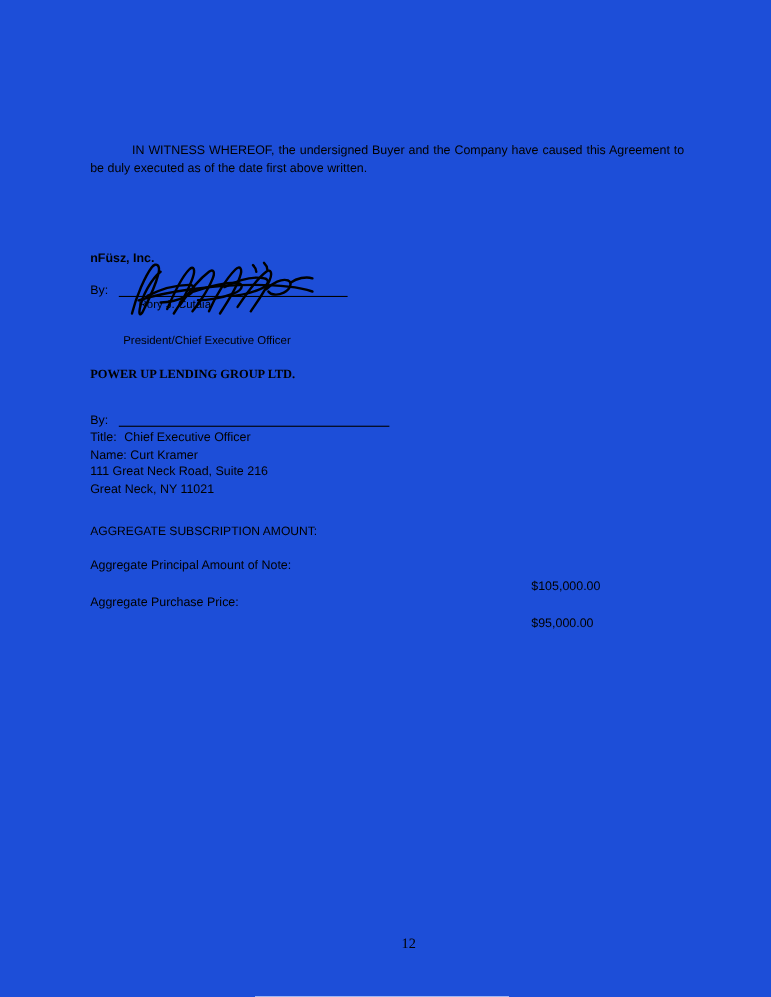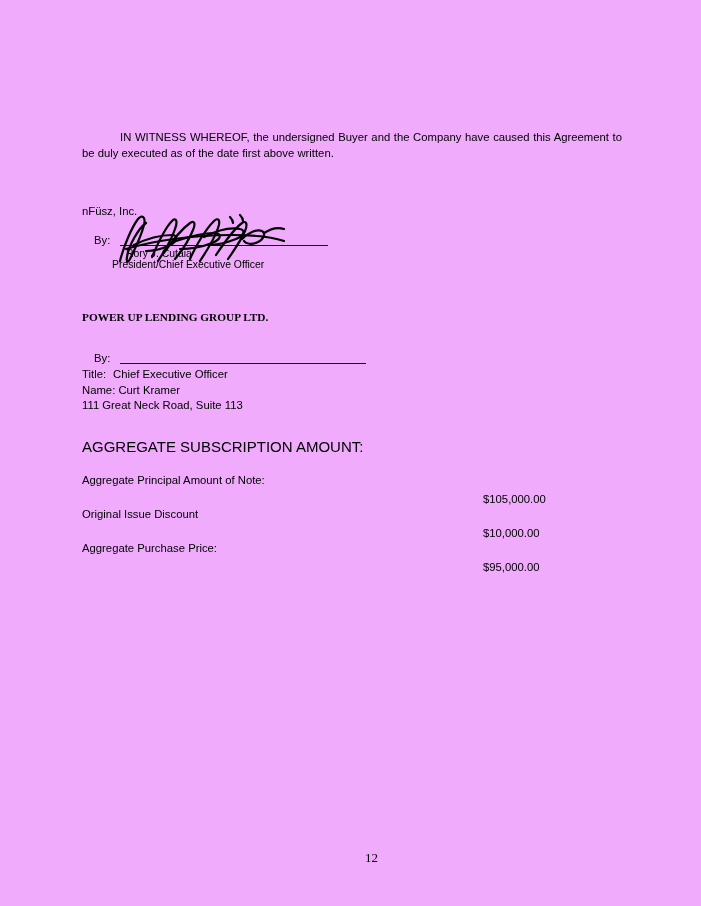--- a/index.html
+++ b/index.html
@@ -12,21 +12,21 @@
     height: 906px;
     position: relative;
     font-family: "Liberation Sans", sans-serif;
     color: #000000;
   }
   .page {
     position: absolute;
     left: 0; top: 0;
     width: 701px;
     height: 906px;
-    background: #f0abfc;
+    background: #1d4ed8;
     overflow: hidden;
   }
   .content {
     position: absolute;
     left: 82px;
     top: 130px;
     width: 540px;
   }
 
   .para {
@@ -35,37 +35,36 @@
     text-align: justify;
     margin: 0;
   }
   .para .indent {
     display: inline-block;
     width: 38px;
   }
 
   .company-name {
     font-size: 11.3px;
-    font-weight: normal;
-    margin-top: 44px;
+    font-weight: bold;
+    margin-top: 68px;
   }
 
   .sig-block {
     position: relative;
     margin-top: 16px;
     height: 52px;
   }
   .by-row {
     font-size: 11.3px;
     display: flex;
     align-items: flex-end;
   }
   .by-label {
     width: 26px;
-    margin-left: 12px;
   }
   .sig-line {
     display: inline-block;
     width: 208px;
     border-bottom: 1px solid #000;
     height: 12px;
   }
   .sig-line.long {
     width: 246px;
   }
@@ -80,21 +79,21 @@
   }
 
   .name-under {
     font-size: 10.4px;
     margin-left: 44px;
     margin-top: 2px;
   }
   .title-under {
     font-size: 10.4px;
     margin-left: 30px;
-    margin-top: 0;
+    margin-top: 22px;
   }
 
   .second-company {
     font-size: 11.3px;
     font-weight: bold;
     margin-top: 26px;
     font-family: Liberation Serif, serif;
   }
 
   .sig-block2 {
@@ -106,21 +105,21 @@
   }
   .info-lines {
     margin-top: 3px;
   }
   .title-line .tab {
     display: inline-block;
     width: 7px;
   }
 
   .aggregate-header {
-    font-size: 15px;
+    font-size: 11px;
     margin-top: 24px;
   }
 
   .amount-row {
     position: relative;
     font-size: 11.3px;
     margin-top: 19px;
     height: 15px;
     text-align: center;
   }
@@ -188,35 +187,32 @@
     <div class="second-company">POWER UP LENDING GROUP LTD.</div>
 
     <div class="sig-block2">
       <div class="by-row">
         <span class="by-label">By:</span>
         <span class="sig-line long"></span>
       </div>
       <div class="info-lines">
         <div class="info-line title-line"><span>Title:</span><span class="tab"></span><span>Chief Executive Officer</span></div>
         <div class="info-line">Name: Curt Kramer</div>
-        <div class="info-line">111 Great Neck Road, Suite 113</div>
+        <div class="info-line">111 Great Neck Road, Suite 216</div>
+        <div class="info-line">Great Neck, NY  11021</div>
       </div>
     </div>
 
     <div class="aggregate-header">AGGREGATE SUBSCRIPTION AMOUNT:</div>
 
     <div class="amount-row">
       <span class="amount-label">Aggregate Principal Amount of Note:</span>
       <span class="amount-value">$105,000.00</span>
     </div>
     <div class="amount-row">
-      <span class="amount-label">Original Issue Discount</span>
-      <span class="amount-value">$10,000.00</span>
-    </div>
-    <div class="amount-row">
       <span class="amount-label">Aggregate Purchase Price:</span>
       <span class="amount-value">$95,000.00</span>
     </div>
 
   </div>
 
   <div class="page-number">12</div>
 </div>
 
 </body></html>

